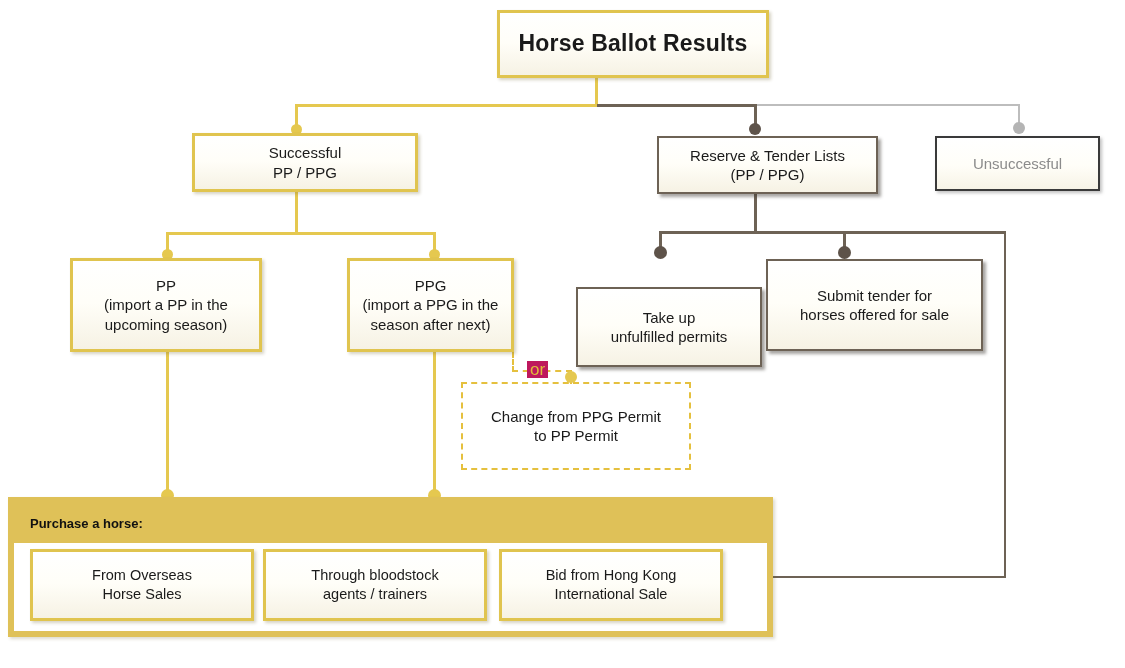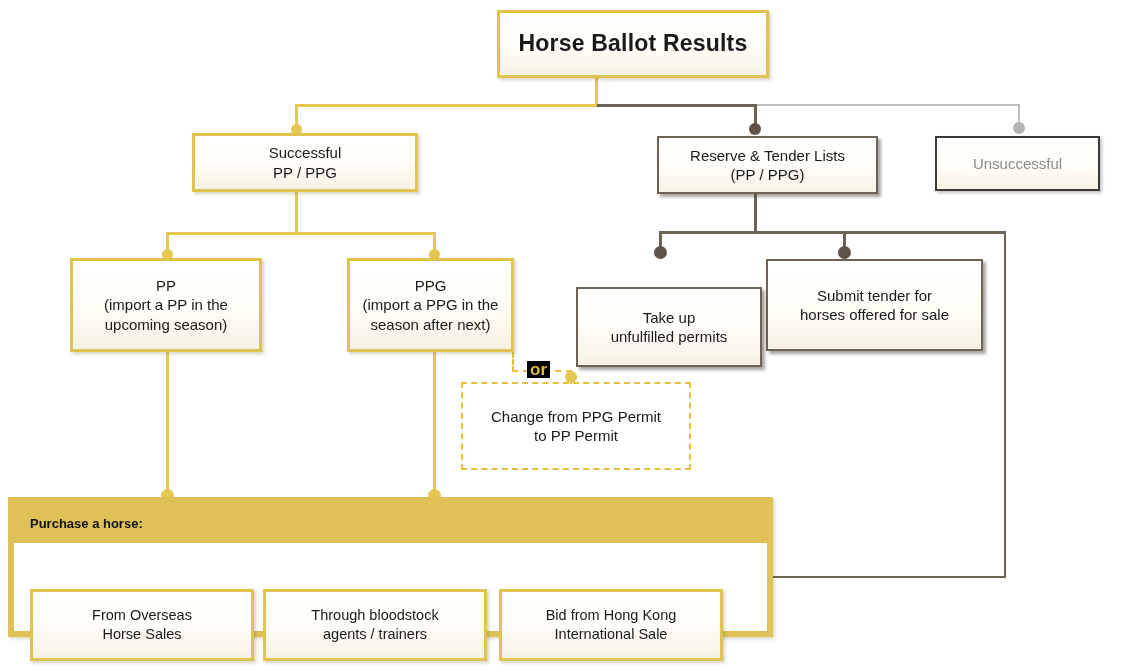--- a/index.html
+++ b/index.html
@@ -53,21 +53,21 @@
     box-shadow:none;
   }
 
   .node.title{
     font-size:23px;
     font-weight:600;
     letter-spacing:.2px;
   }
   .node.lvl2{font-size:15px;}
   .node.lvl3{font-size:15px;}
-  .node.small{font-size:14.5px;margin-top:40px;}
+  .node.small{font-size:14.5px;}
 
   
   #purchase-panel{
     position:absolute;
     box-sizing:border-box;
     background:#ffffff;
     border:6px solid #dfc158;
     box-shadow:2px 2px 3px rgba(120,110,60,.25);
   }
   #purchase-header{
@@ -101,22 +101,22 @@
     border-top:2px dashed #e5c03e;
   }
   .dashline-v{
     position:absolute;
     border-left:2px dashed #e5c03e;
   }
   #or-label{
     position:absolute;
     font-size:17px;
     color:#e0bb3c;
-    font-weight:700;
-    background:#000000;
+    font-weight:400;
+    background:#be185d;
     padding:0 3px;
     line-height:1;
   }
 </style>
 </head>
 <body>
 
 <div id="stage">
 
   <div class="line ln-gold" style="left:595px;top:78px;width:3px;height:28px;"></div>

